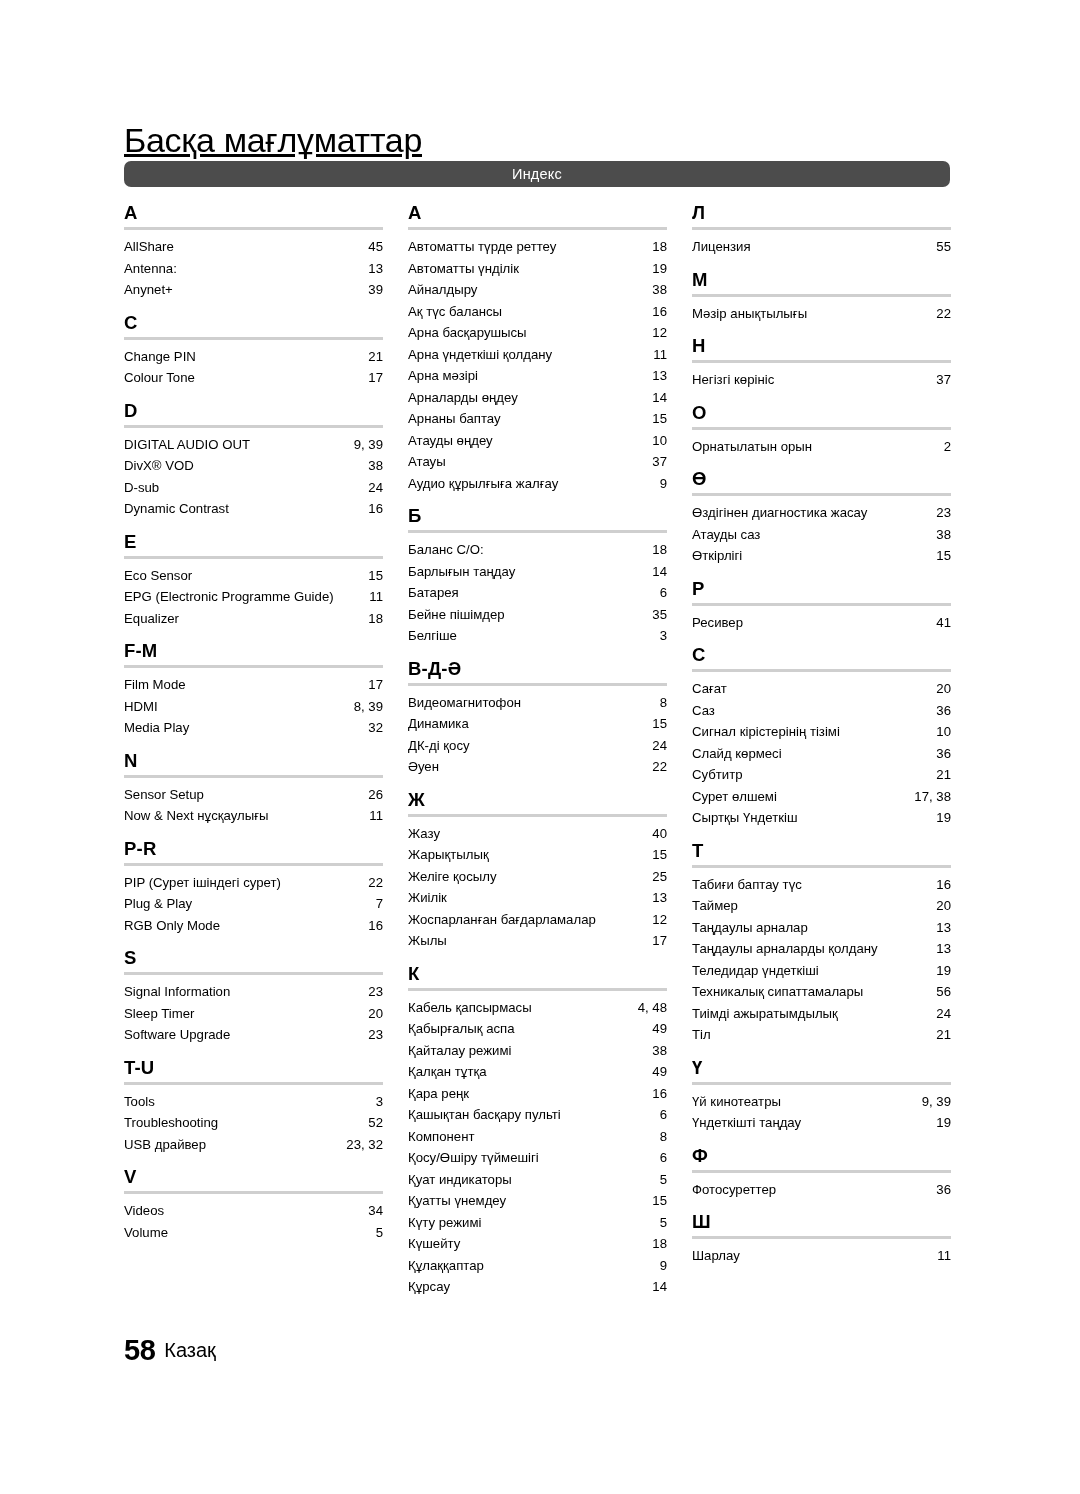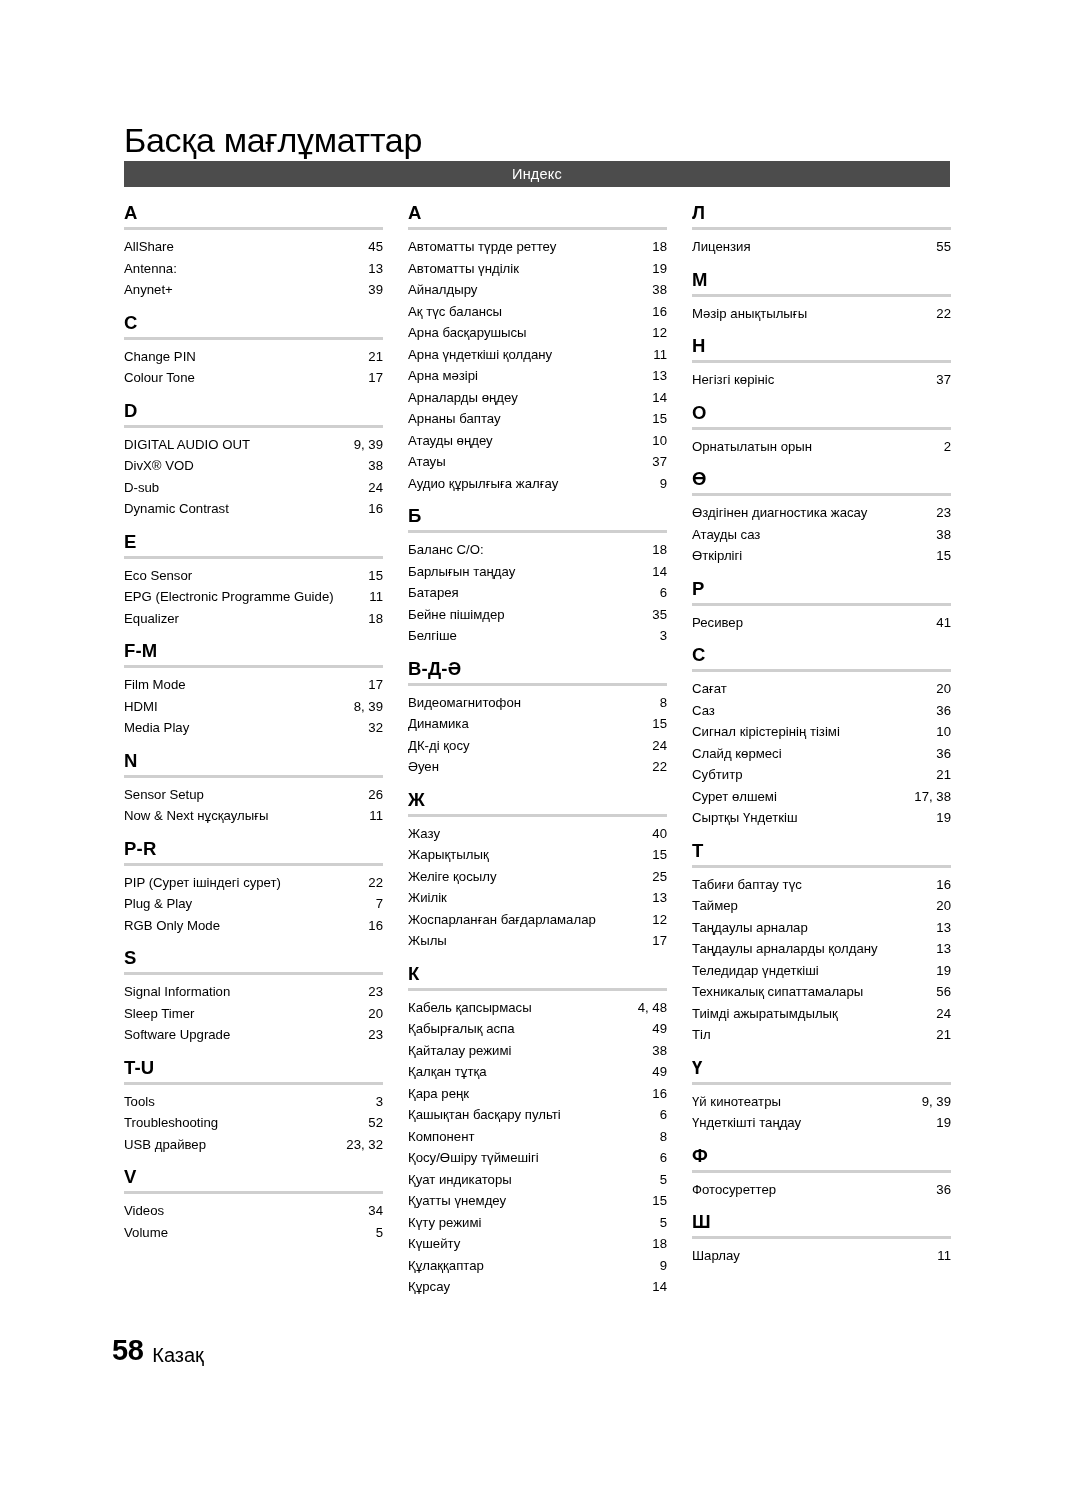--- a/index.html
+++ b/index.html
@@ -23,31 +23,33 @@
   }
   .page-title {
     position: absolute;
     left: 124px;
     top: 98px;
     font-size: 34px;
     font-weight: 400;
     letter-spacing: -0.3px;
     color: #000;
     white-space: nowrap;
+    text-decoration: underline;
   }
   .index-bar {
     position: absolute;
     left: 124px;
     top: 161px;
     width: 826px;
     height: 26px;
     background: #4c4c4c;
     display: flex;
     align-items: center;
     justify-content: center;
+    border-radius: 7px;
   }
   .index-bar-label {
     color: #ffffff;
     font-size: 14.5px;
     font-weight: 400;
     letter-spacing: 0.2px;
   }
   .columns {
     position: absolute;
     left: 124px;
@@ -85,24 +87,24 @@
   .entry-term { color: #000; }
   .entry-term.bold { font-weight: normal; }
   .entry-page {
     color: #000;
     padding-left: 8px;
     text-align: right;
   }
   .section + .section { margin-top: 12px; }
   .footer {
     position: absolute;
-    left: 112px;
+    left: 124px;
     top: 1334px;
     display: flex;
-    align-items: flex-end;
+    align-items: center;
   }
   .footer-num {
     font-size: 29px;
     font-weight: bold;
     letter-spacing: -0.5px;
   }
   .footer-lang {
     font-size: 20px;
     margin-left: 9px;
   }

